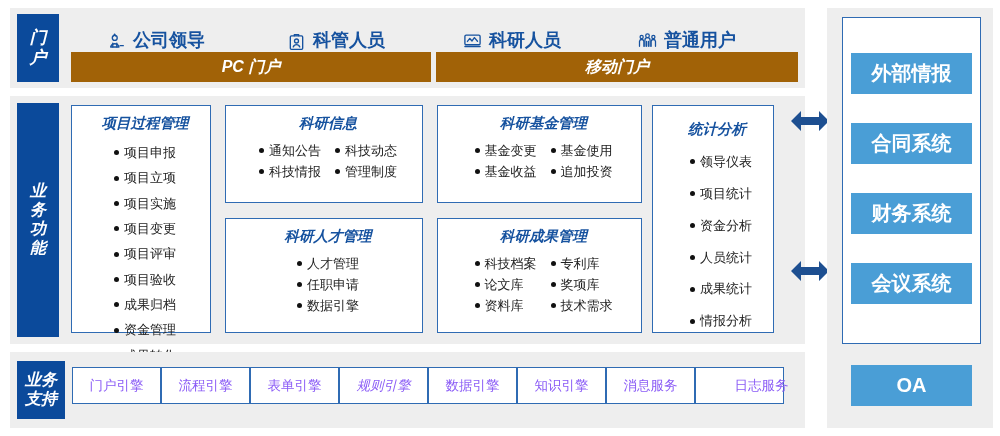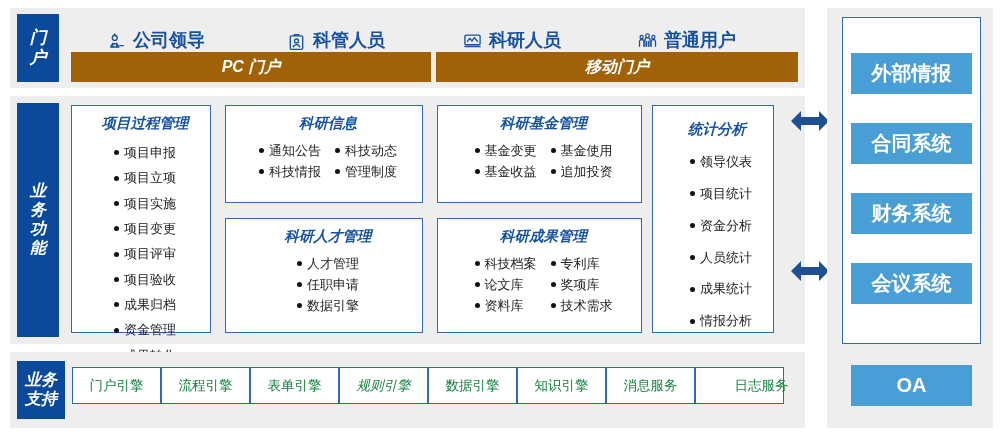--- a/index.html
+++ b/index.html
@@ -69,21 +69,21 @@
     font-weight:bold;font-size:20px;box-sizing:border-box;
   }
 
   
   .arrow{position:absolute;}
 
   
   .chip{
     position:absolute;background:#ffffff;border:1.5px solid #2f6bb3;
     display:flex;align-items:center;justify-content:center;
-    color:#15803d;font-size:13.5px;box-sizing:border-box;white-space:nowrap;
+    color:#8b5cf6;font-size:13.5px;box-sizing:border-box;white-space:nowrap;
   }
 </style>
 </head>
 <body>
 
 <div class="canvas">
 
   <div class="panel" style="left:10px;top:8px;width:795px;height:80px;"></div>
 
   <div class="vlabel" style="left:17px;top:14px;width:42px;height:68px;font-size:17px;">

